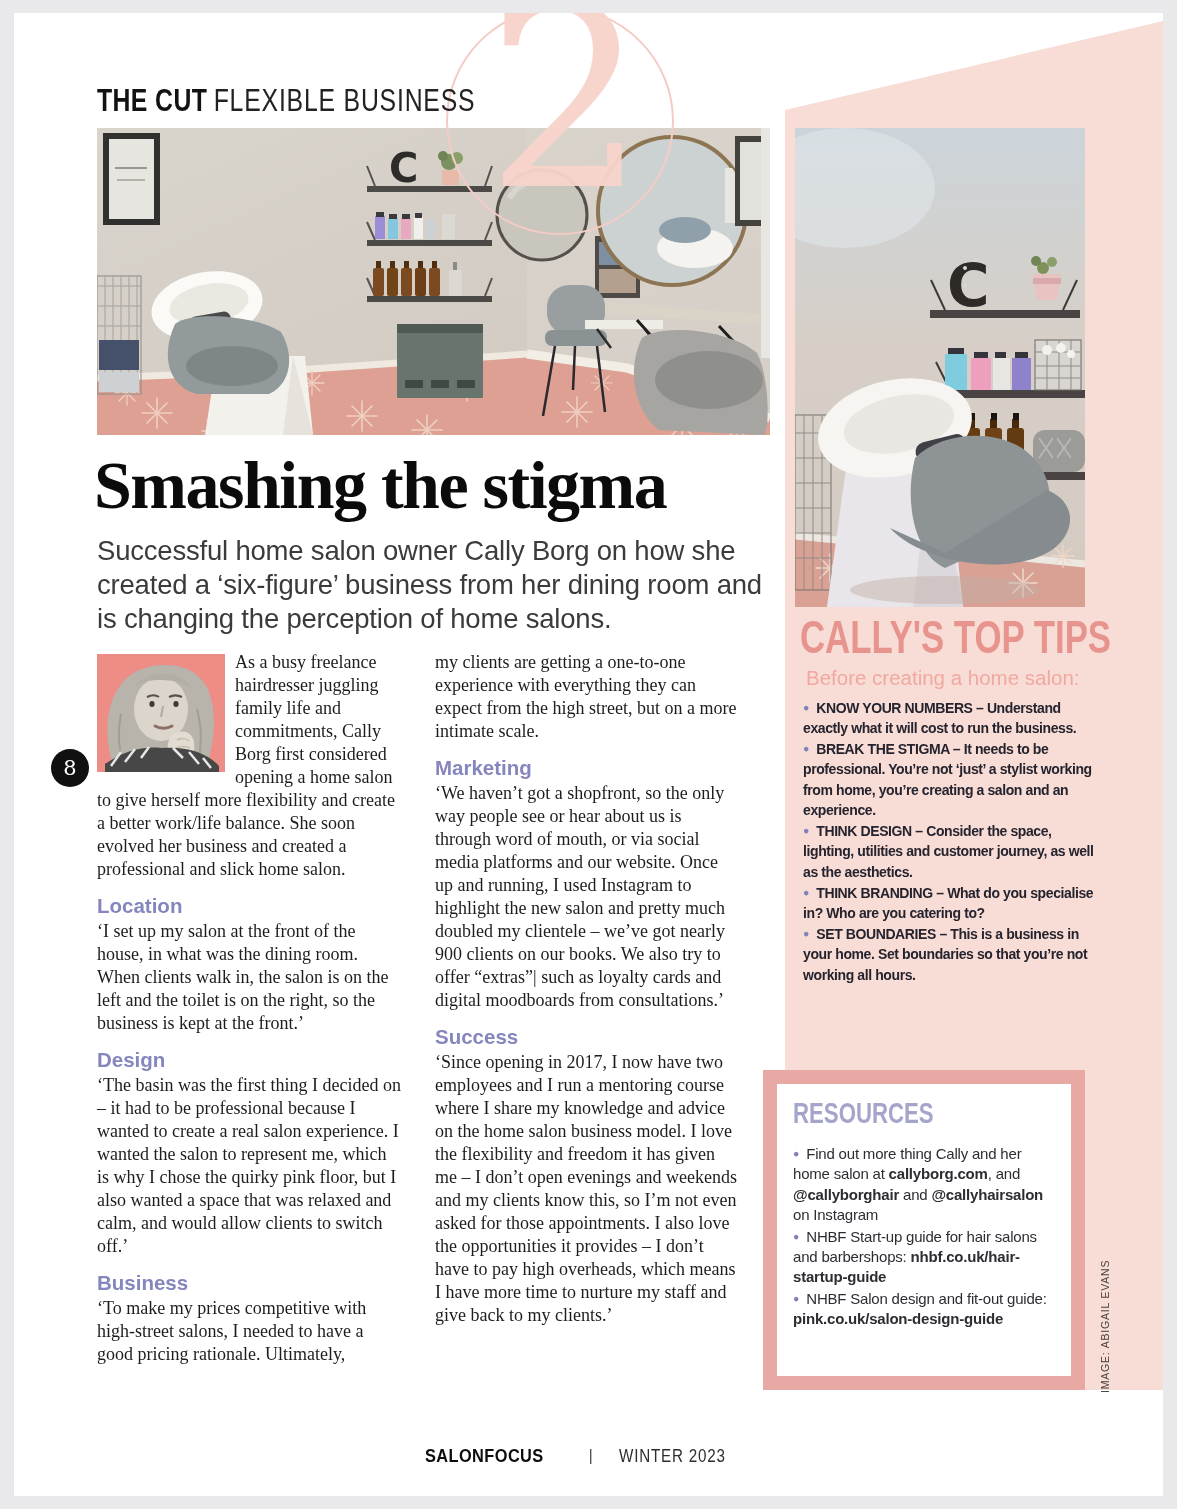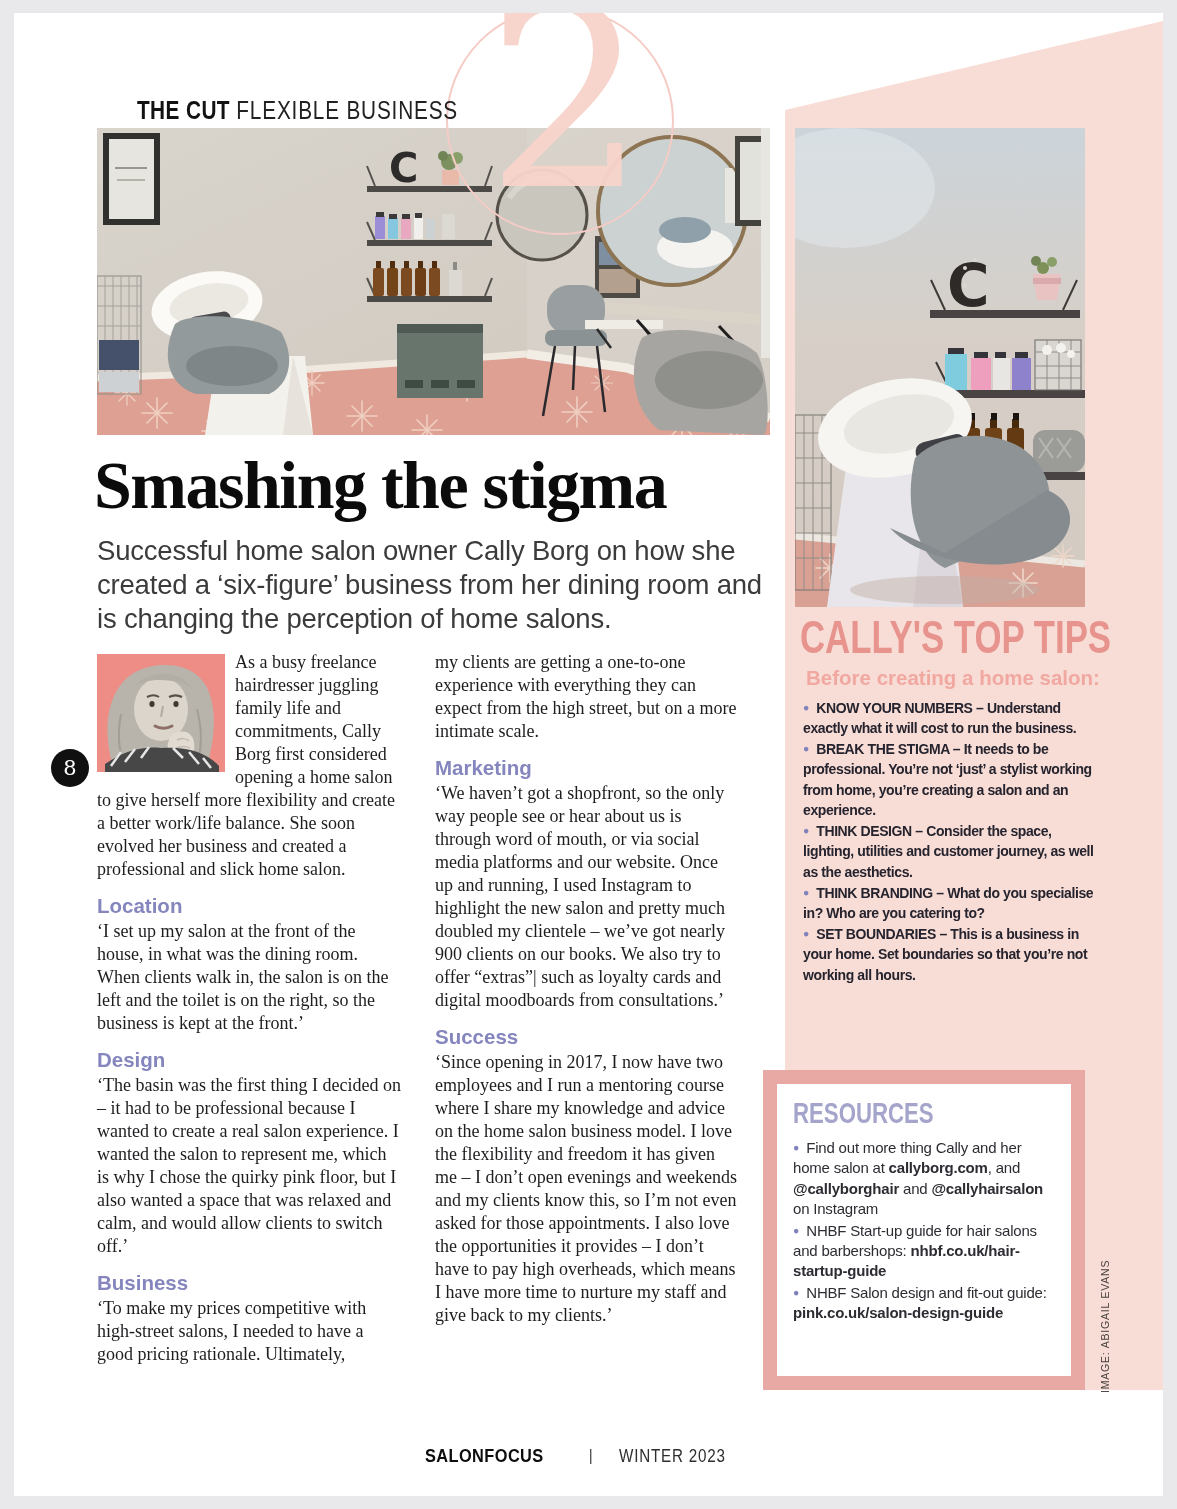--- a/index.html
+++ b/index.html
@@ -10,21 +10,21 @@
   .page{
     position:absolute;left:14px;top:13px;width:1149px;height:1483px;
     background:#ffffff;overflow:hidden;
   }
   .abs{position:absolute;}
   .cx86{display:inline-block;transform:scaleX(.86);transform-origin:0 50%;}
   .cx80{display:inline-block;transform:scaleX(.80);transform-origin:0 50%;}
   .cx74{display:inline-block;transform:scaleX(.74);transform-origin:0 50%;}
 
   
-  .kicker{left:83px;top:82px;z-index:6;font-size:26px;letter-spacing:.5px;color:#121212;white-space:nowrap;margin-left:40px;}
+  .kicker{left:83px;top:70px;z-index:6;font-size:31px;letter-spacing:.5px;color:#121212;white-space:nowrap;}
   .kicker .brand{font-weight:700;}
   .kicker .section{font-weight:400;color:#222;margin-left:8px;letter-spacing:1px;}
 
   
   .ring{left:432px;top:-6px;width:228px;height:228px;z-index:3;}
   .ring .circle{position:absolute;inset:0;border:2px solid #f4ccc5;border-radius:50%;}
   .ring .num{position:absolute;left:40px;top:-34px;font-family:"DejaVu Serif",serif;
     font-size:252px;line-height:252px;color:rgba(247,211,203,.96);}
 
   
@@ -46,30 +46,30 @@
   .sec-head{font-family:"Liberation Sans",sans-serif;font-weight:700;font-size:20.5px;
     color:#8486bd;margin:13px 0 3px 0;}
   .columns p{margin:0;}
 
   
   .pink-sidebar{left:771px;top:0;width:378px;height:1377px;background:#f8ddd6;z-index:1;
     clip-path:polygon(0 97px,100% 8px,100% 100%,0 100%);}
 
   .tips-title{left:786px;top:600px;z-index:4;font-weight:700;font-size:47px;line-height:1;
     color:#e8948e;white-space:nowrap;}
-  .tips-sub{left:792px;top:653px;z-index:4;font-weight:700;font-size:20.5px;color:#f0a8a1;white-space:nowrap;}
+  .tips-sub{left:792px;top:653px;z-index:4;font-weight:400;font-size:20.5px;color:#f0a8a1;white-space:nowrap;}
   .tips-list{left:789px;top:684px;width:296px;z-index:4;font-weight:700;font-size:14px;
     letter-spacing:-.4px;line-height:20.4px;color:#25232e;}
   .bullet-item{margin:0;}
   .dot{color:#8082bb;font-size:10.5px;letter-spacing:2px;vertical-align:1.5px;}
 
   
   .res-box{left:749px;top:1057px;width:322px;height:320px;background:#e8a8a3;z-index:4;}
   .res-inner{position:absolute;inset:14px;background:#ffffff;padding:14px 12px 0 16px;box-sizing:border-box;}
-  .res-title{font-weight:700;font-size:30px;line-height:1;color:#a5a4cb;margin-bottom:9px;white-space:nowrap;}
+  .res-title{font-weight:700;font-size:30px;line-height:1;color:#a5a4cb;margin-bottom:15px;white-space:nowrap;}
   .res-list{font-size:15px;line-height:20.5px;letter-spacing:-.2px;color:#2e2c33;font-weight:400;}
   .res-list .bold{font-weight:700;}
 
   
   .credit{left:1085px;top:1238px;height:142px;z-index:4;writing-mode:vertical-rl;
     transform:rotate(180deg);font-size:10.5px;letter-spacing:.8px;color:#47423f;}
 
   
   .badge{left:37px;top:736px;width:38px;height:38px;border-radius:50%;background:#101010;z-index:6;
     display:flex;align-items:center;justify-content:center;}

